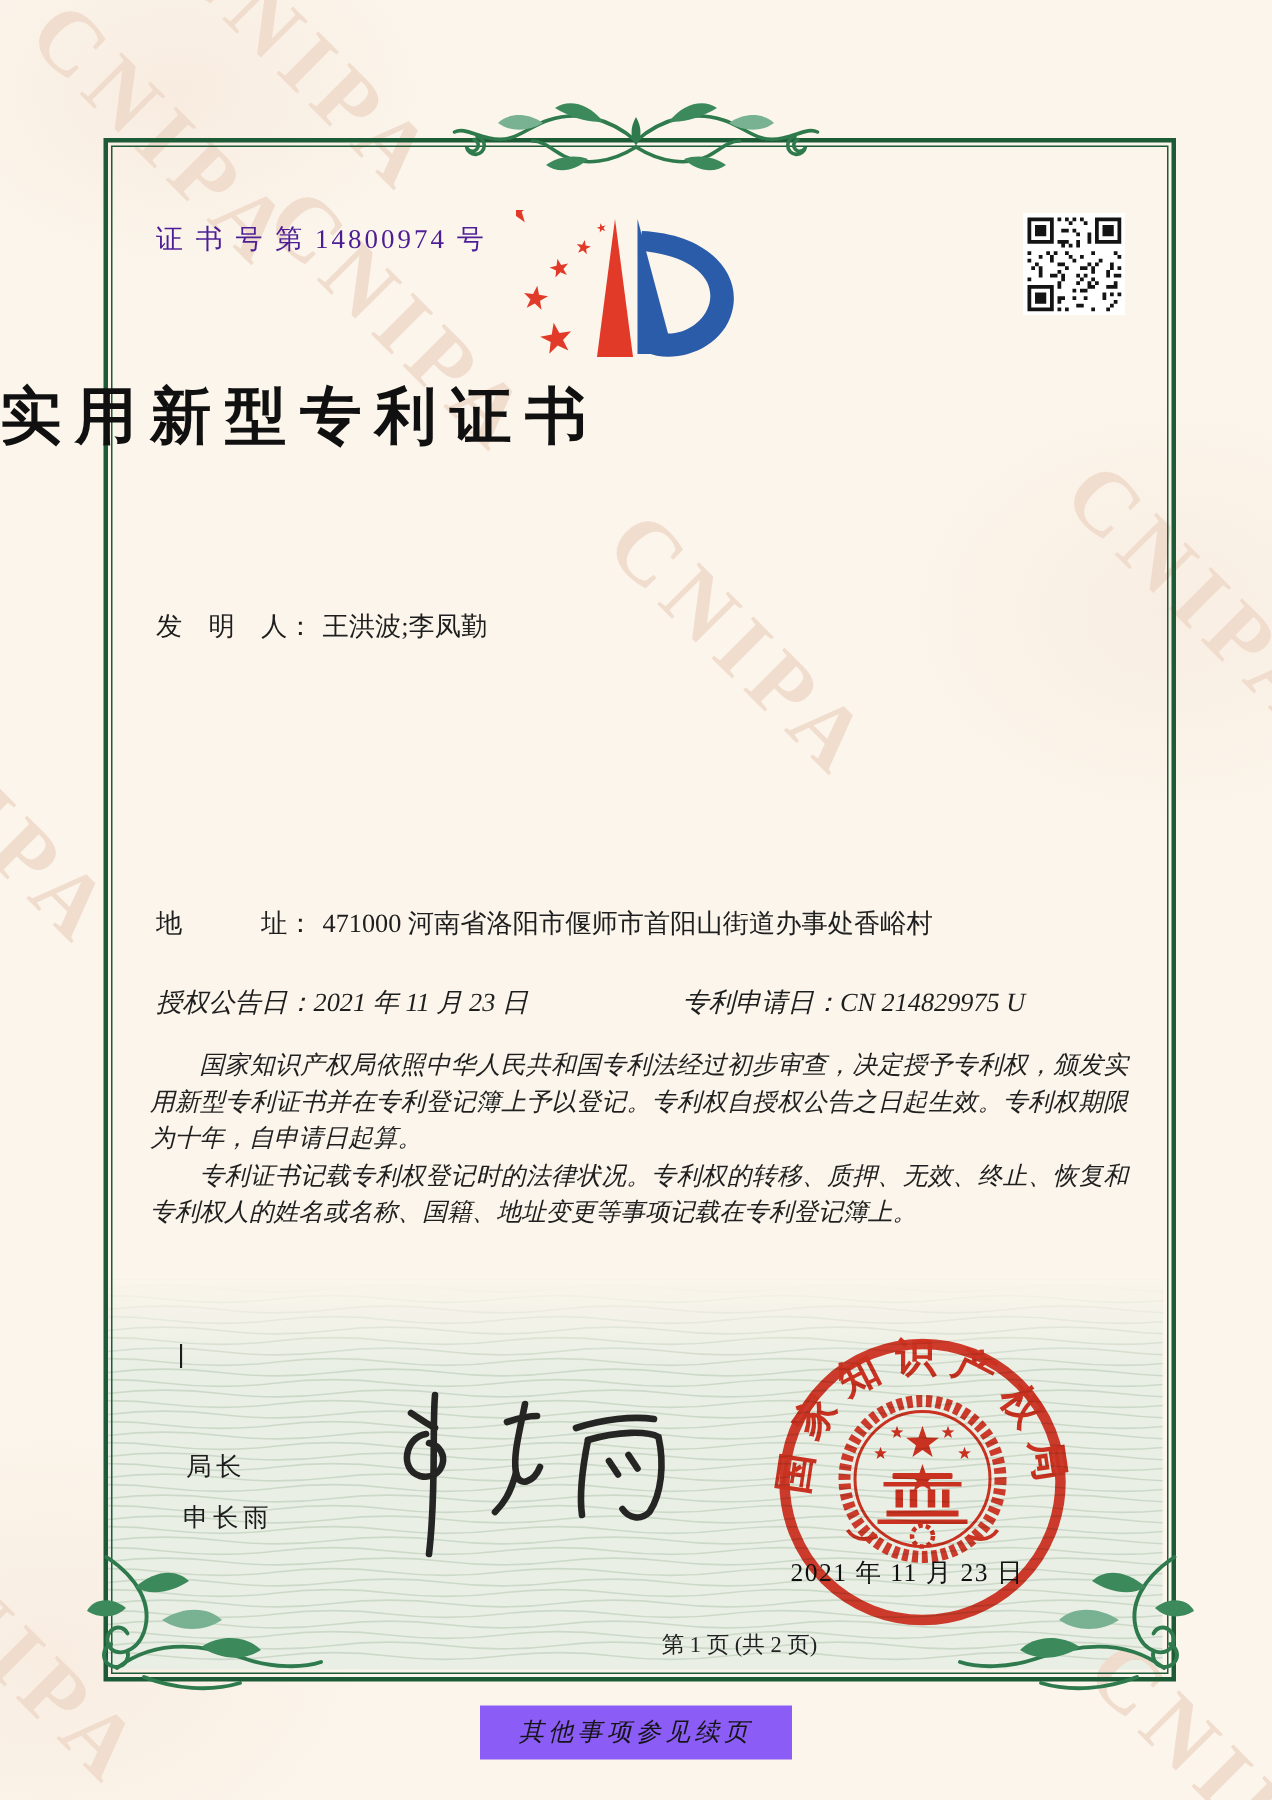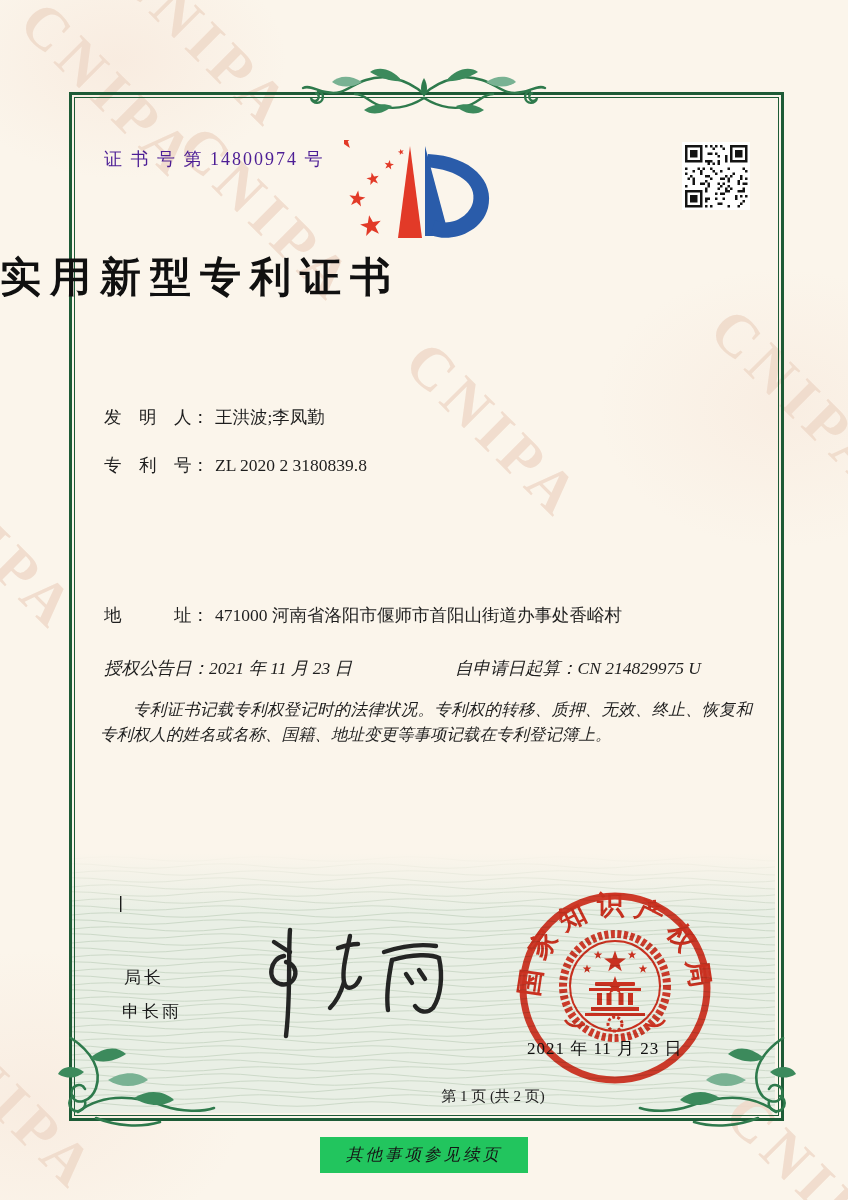--- a/index.html
+++ b/index.html
@@ -54,21 +54,21 @@
   
   .barcode{position:absolute;left:120px;top:896px;z-index:4;}
   .signer{position:absolute;z-index:6;font-family:Liberation Serif, serif;
     font-size:17px;letter-spacing:3px;color:#1c1c1c;}
   .signer.t{left:124px;top:966px}.signer.n{left:122px;top:1000px}
   .signature{position:absolute;left:246px;top:922px;z-index:6;}
   .seal{position:absolute;left:513px;top:886px;width:204px;height:204px;z-index:6;mix-blend-mode:multiply;}
   .seal-date{position:absolute;left:527px;top:1037px;z-index:7;font-size:17px;letter-spacing:1px;color:#101010;}
   .page-foot{position:absolute;left:71px;top:1087px;width:844px;z-index:4;text-align:center;font-size:15px;color:#222;}
   .note-box{position:absolute;left:50%;top:1137px;transform:translateX(-50%);z-index:4;
-    background:#22c55e;padding:7px 26px;font-size:16.5px;font-style:italic;letter-spacing:3px;color:#151515;}
+    background:#8b5cf6;padding:7px 26px;font-size:16.5px;font-style:italic;letter-spacing:3px;color:#151515;}
 </style>
 </head>
 <body>
 
 <div class="page">
 
   <span class="watermark" style="left:55px;top:-12px">CNIPA</span>
   <span class="watermark" style="left:150px;top:-62px">CNIPA</span>
   <span class="watermark" style="left:213px;top:112px">CNIPA</span>
   <span class="watermark" style="left:440px;top:328px">CNIPA</span>
@@ -151,33 +151,31 @@
     <path d="M66,6 L78,98 L54,98 Z" fill="#e23a28"></path>
     <path d="M81,6 L105,96 L81,96 Z" fill="#2a5caa"></path>
     <path d="M84,14 C128,16 151,42 144,68 C137,94 105,103 87,95 L91,80 C105,87 125,78 129,62 C133,44 115,30 82,27 Z" fill="#2a5caa"></path>
   </svg>
 
   <div class="title">实用新型专利证书</div>
 
   <div class="field f1">
     <span>发　明　人：</span><span class="val">王洪波;李凤勤</span>
   </div>
-  <div class="field f2">
-    <span>专　利　号：</span><span class="val">ZL 2020 2 3180839.8</span>
-  </div>
   <div class="field f5">
     <span>地　　　址：</span><span class="val">471000 河南省洛阳市偃师市首阳山街道办事处香峪村</span>
   </div>
 
   <div class="grant">
     <span>授权公告日：</span><span class="val">2021 年 11 月 23 日</span>
-    <span class="col2"><span>自申请日起算：</span><span class="val">CN 214829975 U</span></span>
+    <span class="col2"><span>专利申请日：</span><span class="val">CN 214829975 U</span></span>
   </div>
 
   <div class="body-text">
+    <p>国家知识产权局依照中华人民共和国专利法经过初步审查，决定授予专利权，颁发实用新型专利证书并在专利登记簿上予以登记。专利权自授权公告之日起生效。专利权期限为十年，自申请日起算。</p>
     <p>专利证书记载专利权登记时的法律状况。专利权的转移、质押、无效、终止、恢复和专利权人的姓名或名称、国籍、地址变更等事项记载在专利登记簿上。</p>
   </div>
 
   <svg class="barcode" width="218" height="16">
     <path id="bar-path" d="M0.0 0h1.4v16h-1.4z" fill="#1b1b1b"></path>
   </svg>
 
   <div class="signer t">局长</div>
   <div class="signer n">申长雨</div>
 

